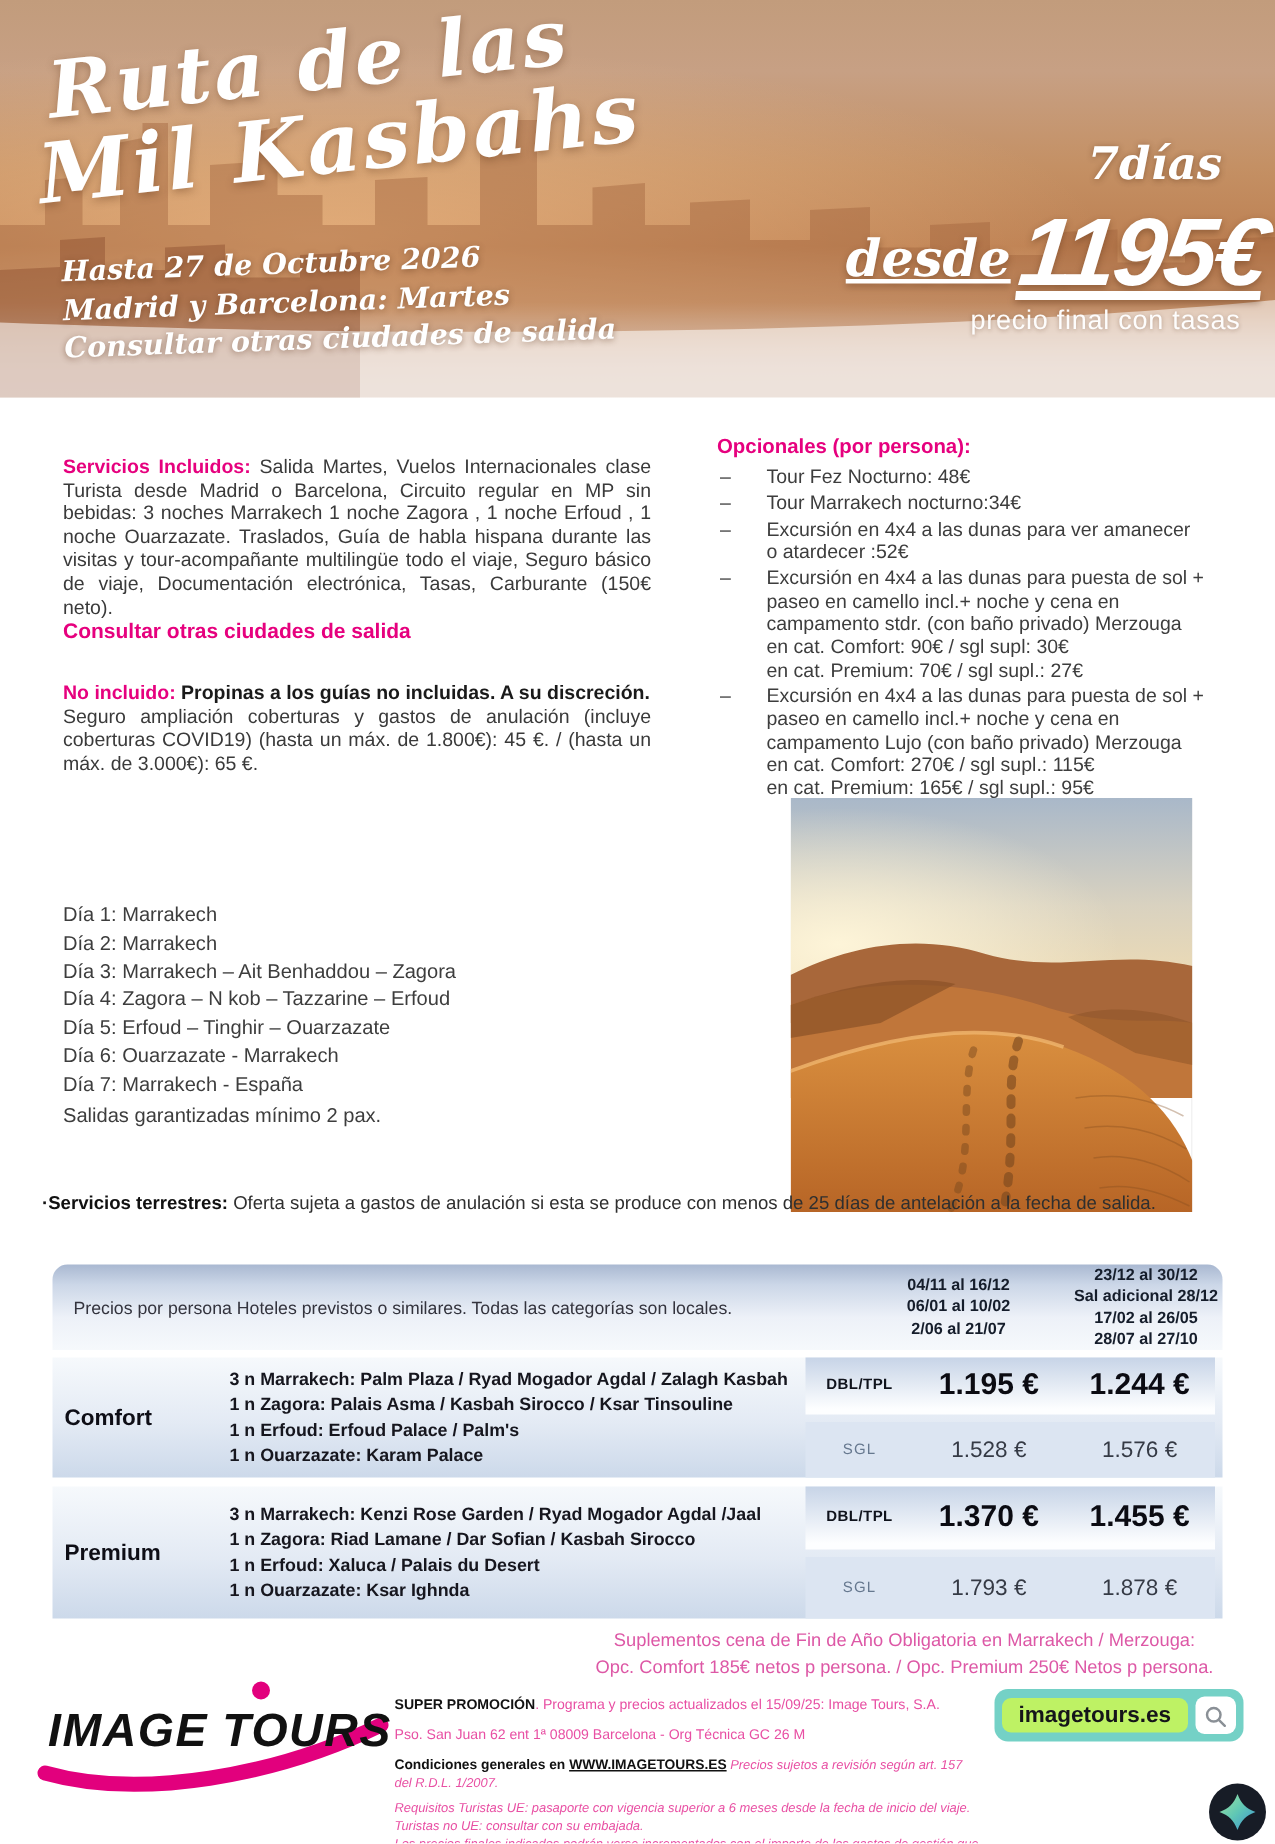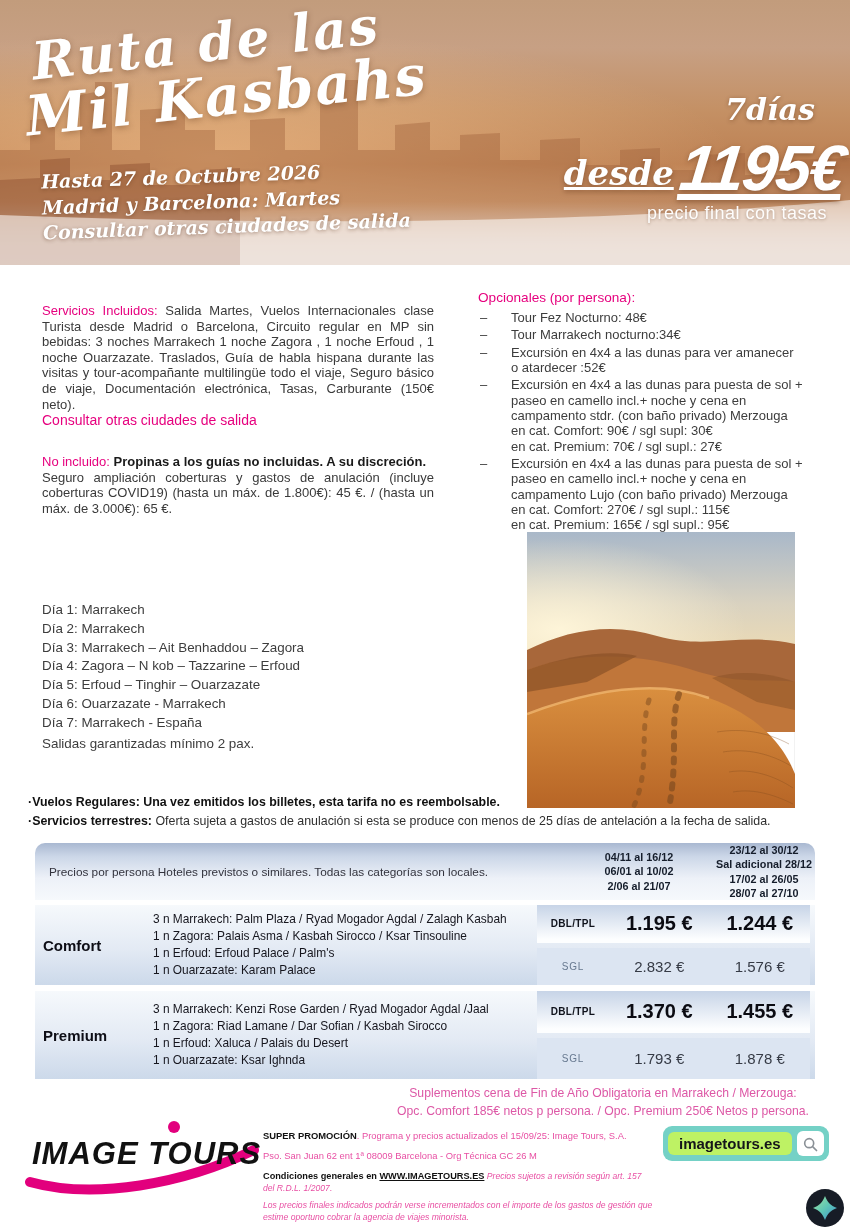--- a/index.html
+++ b/index.html
@@ -27,21 +27,21 @@
   .hero-price{position:absolute;left:548px;top:138px;width:295px;display:flex;align-items:flex-end;justify-content:flex-end;
     color:#fff;text-shadow:0 2px 5px rgba(80,40,15,.4);text-decoration:underline;}
   .hero-price .desde{font-family:"DejaVu Serif",serif;font-style:italic;font-weight:bold;font-size:34px;margin-right:6px;margin-bottom:6px;}
   .hero-price .big{font-size:64px;font-weight:bold;font-style:italic;letter-spacing:-2px;transform:skewX(-6deg);line-height:.95;}
   .hero-price-note{position:absolute;left:632px;top:203px;width:210px;text-align:center;
     color:rgba(255,255,255,.97);font-size:18px;font-weight:300;letter-spacing:.5px;
     text-shadow:0 1px 3px rgba(80,40,15,.35);}
 
   
   .p{font-size:13px;line-height:1.2;}
-  .magenta{color:#e6007e;font-weight:normal;}
+  .magenta{color:#e6007e;font-weight:bold;}
   .blk{position:absolute;}
   .just{text-align:justify;}
   .serv{left:42px;top:290px;width:392px;}
   .consultar{left:42px;top:412px;font-size:14px;}
   .noincl{left:42px;top:441px;width:392px;}
   .noincl .bold{color:#1a1a1a;font-weight:bold;}
   .supl{left:42px;top:529px;width:392px;font-size:13.5px;line-height:1.25;}
   .itin{left:42px;top:575px;width:392px;}
   .itin b{color:#111;font-size:15px;}
   .days{left:42px;top:601px;width:392px;font-size:13.4px;line-height:1.4;color:#3d3d3d;}
@@ -71,21 +71,21 @@
   .t-dates{position:absolute;top:0;bottom:0;display:flex;align-items:center;justify-content:center;
     text-align:center;font-weight:bold;color:#151d2b;font-size:10.8px;line-height:1.32;white-space:pre-line;}
   .t-d1{left:545px;width:118px;}
   .t-d2{left:666px;width:126px;}
   .t-row{position:relative;background:linear-gradient(180deg,#f6f9fc 0%,#e3eaf4 55%,#ccd9ea 100%);}
   .t-row.r1{margin-top:5px;height:80px;}
   .t-row.r2{margin-top:6px;height:88px;}
   .t-cat{position:absolute;left:8px;top:0;bottom:0;width:102px;display:flex;align-items:center;
     font-weight:bold;font-size:15px;color:#0e0e16;}
   .t-hotels{position:absolute;left:118px;right:285px;top:0;bottom:0;display:flex;flex-direction:column;justify-content:center;
-    font-size:11.9px;line-height:1.42;color:#16161e;white-space:pre-line;}
+    font-size:11.9px;line-height:1.42;color:#16161e;white-space:pre-line;font-weight:bold;}
   .t-prices{position:absolute;right:5px;top:0;bottom:0;width:273px;display:flex;flex-direction:column;gap:5px;padding:0;}
   .pcell{flex:1;display:grid;grid-template-columns:72px 1fr 1fr;align-items:center;text-align:center;}
   .pcell.dbl{background:linear-gradient(180deg,#c7d4e7 0%,#fdfeff 90%);}
   .pcell.dbl .plabel{font-weight:bold;font-size:10px;color:#10131c;letter-spacing:.3px;}
   .pcell.dbl .pval{font-weight:bold;font-size:20px;color:#0b0b12;}
   .pcell.sgl{background:#dce5f2;}
   .pcell.sgl .plabel{font-size:10px;color:#66788f;letter-spacing:.8px;}
   .pcell.sgl .pval{font-size:15px;color:#353a45;}
 
   .supplements{left:370px;top:1085px;width:466px;text-align:center;color:#dd58a6;
@@ -207,21 +207,20 @@
       <g stroke="rgba(130,75,30,0.35)" stroke-width="1" fill="none">
         <path d="M190 200 C 215 196 240 200 262 212"></path>
         <path d="M196 220 C 220 216 244 222 264 234"></path>
         <path d="M202 240 C 224 236 248 244 266 256"></path>
         <path d="M206 260 C 228 256 250 264 266 272"></path>
       </g>
     </svg>
   </div>
 
   <div class="blk notes">
-    <div><b>·Vuelos Regulares: Una vez emitidos los billetes, esta tarifa no es reembolsable.</b></div>
     <div><b>·Servicios terrestres:</b><span> Oferta sujeta a gastos de anulación si esta se produce con menos de 25 días de antelación a la fecha de  salida.</span></div>
   </div>
 
   <div class="ptable">
     <div class="t-head">
       <div class="t-intro">Precios por persona Hoteles previstos o similares. Todas las categorías son locales.</div>
       <div class="t-dates t-d1">04/11 al 16/12
 06/01 al 10/02
 2/06 al 21/07</div>
       <div class="t-dates t-d2">23/12 al 30/12
@@ -237,21 +236,21 @@
 1 n Erfoud: Erfoud Palace / Palm's
 1 n Ouarzazate: Karam Palace</div>
       <div class="t-prices">
         <div class="pcell dbl">
           <span class="plabel">DBL/TPL</span>
           <span class="pval">1.195 €</span>
           <span class="pval">1.244 €</span>
         </div>
         <div class="pcell sgl">
           <span class="plabel">SGL</span>
-          <span class="pval">2.832 €</span>
+          <span class="pval">1.528 €</span>
           <span class="pval">1.576 €</span>
         </div>
       </div>
     </div>
 
     <div class="t-row r2">
       <div class="t-cat">Premium</div>
       <div class="t-hotels">3 n Marrakech: Kenzi Rose Garden / Ryad Mogador Agdal /Jaal
 1 n Zagora: Riad Lamane / Dar Sofian / Kasbah Sirocco
 1 n Erfoud: Xaluca / Palais du Desert
@@ -278,20 +277,21 @@
     <defs></defs>
     <path d="M6 62 C 70 80, 160 64, 230 30" stroke="#e2007d" stroke-width="10" fill="none" stroke-linecap="round"></path>
     <circle cx="150" cy="7" r="6" fill="#e2007d"></circle>
     <text x="8" y="44" font-family="Liberation Sans, sans-serif" font-style="italic" font-weight="bold" font-size="31" letter-spacing="1" fill="#111">IMAGE TOURS</text>
   </svg>
 
   <div class="blk ftext">
     <div class="l1"><b>SUPER PROMOCIÓN</b><span>. Programa y precios actualizados el 15/09/25:  Image Tours, S.A.</span></div>
     <div class="l2">Pso. San Juan 62 ent 1ª 08009 Barcelona - Org Técnica GC 26 M</div>
     <div class="l3"><b>Condiciones generales en </b><span class="link">WWW.IMAGETOURS.ES</span><i> Precios sujetos a revisión según art. 157 del R.D.L. 1/2007.</i></div>
+    <div class="l4">Requisitos Turistas UE: pasaporte con vigencia superior a 6 meses desde la fecha de inicio del viaje. Turistas no UE: consultar con su embajada.</div>
     <div class="l5">Los precios finales indicados podrán verse incrementados con el importe de los gastos de gestión que estime oportuno cobrar la agencia de viajes minorista.</div>
   </div>
 
   <div class="badge">
     <span class="b-text">imagetours.es</span>
     <span class="b-icon">
       <svg width="18" height="18" viewBox="0 0 22 22" fill="none">
         <circle cx="10" cy="10" r="5.5" stroke="#8a9096" stroke-width="2"></circle>
         <line x1="14.5" y1="14.5" x2="19" y2="19" stroke="#8a9096" stroke-width="2" stroke-linecap="round"></line>
       </svg>

